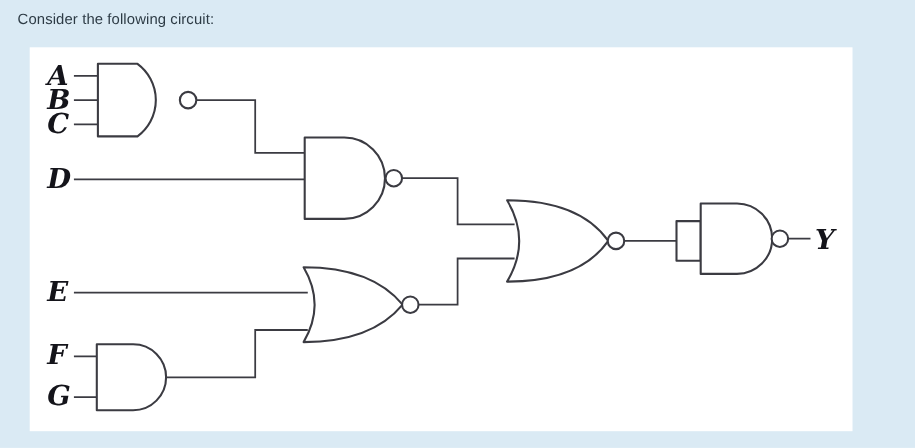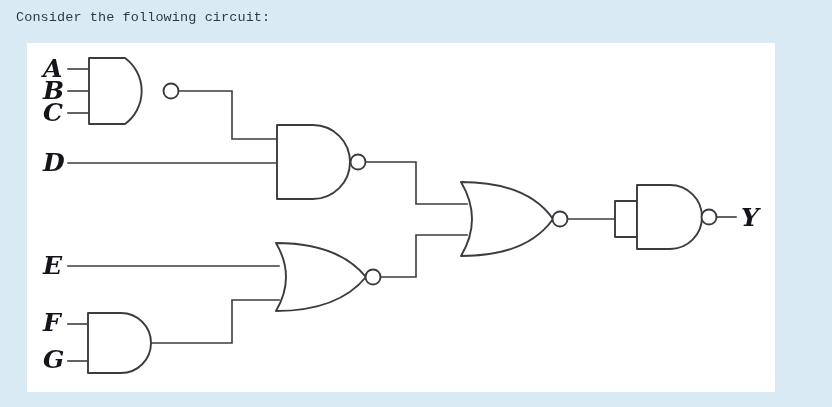--- a/index.html
+++ b/index.html
@@ -18,21 +18,21 @@
     width: 832px;
     height: 407px;
     background: #daeaf4;
   }
   #prompt-text {
     position: absolute;
     left: 16px;
     top: 10px;
     font-size: 13.5px;
     color: #2d3b45;
-    font-family: Liberation Mono, monospace;
+    font-family: Liberation Sans, sans-serif;
     letter-spacing: 0.1px;
     white-space: nowrap;
   }
   #circuit-canvas {
     position: absolute;
     left: 27px;
     top: 43px;
     width: 748px;
     height: 349px;
     background: #ffffff;

